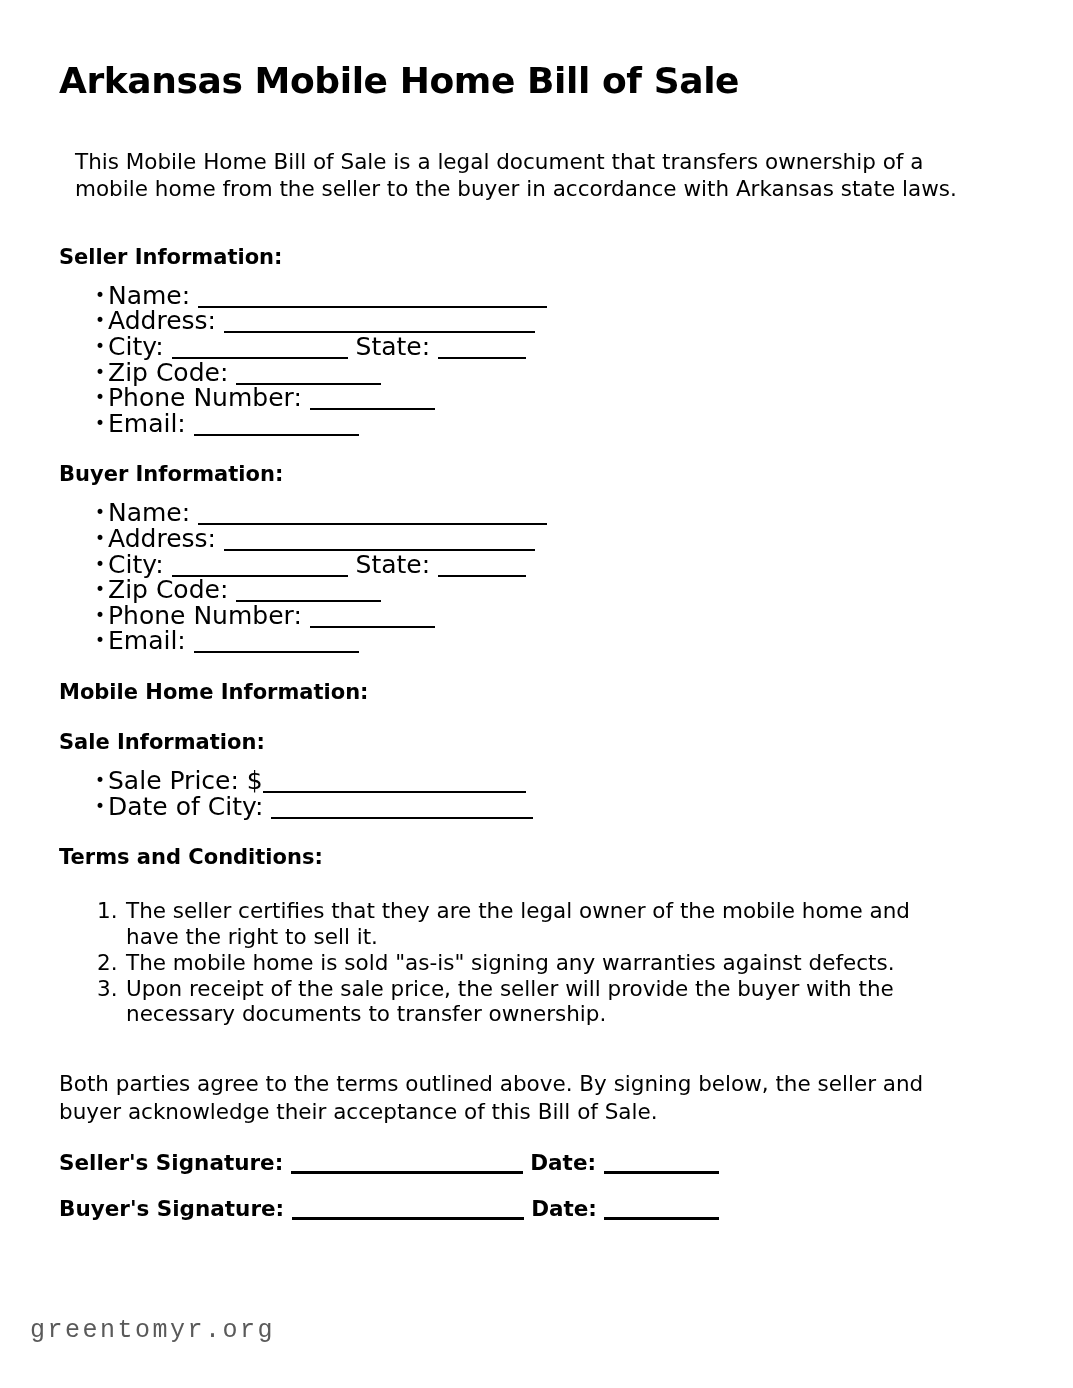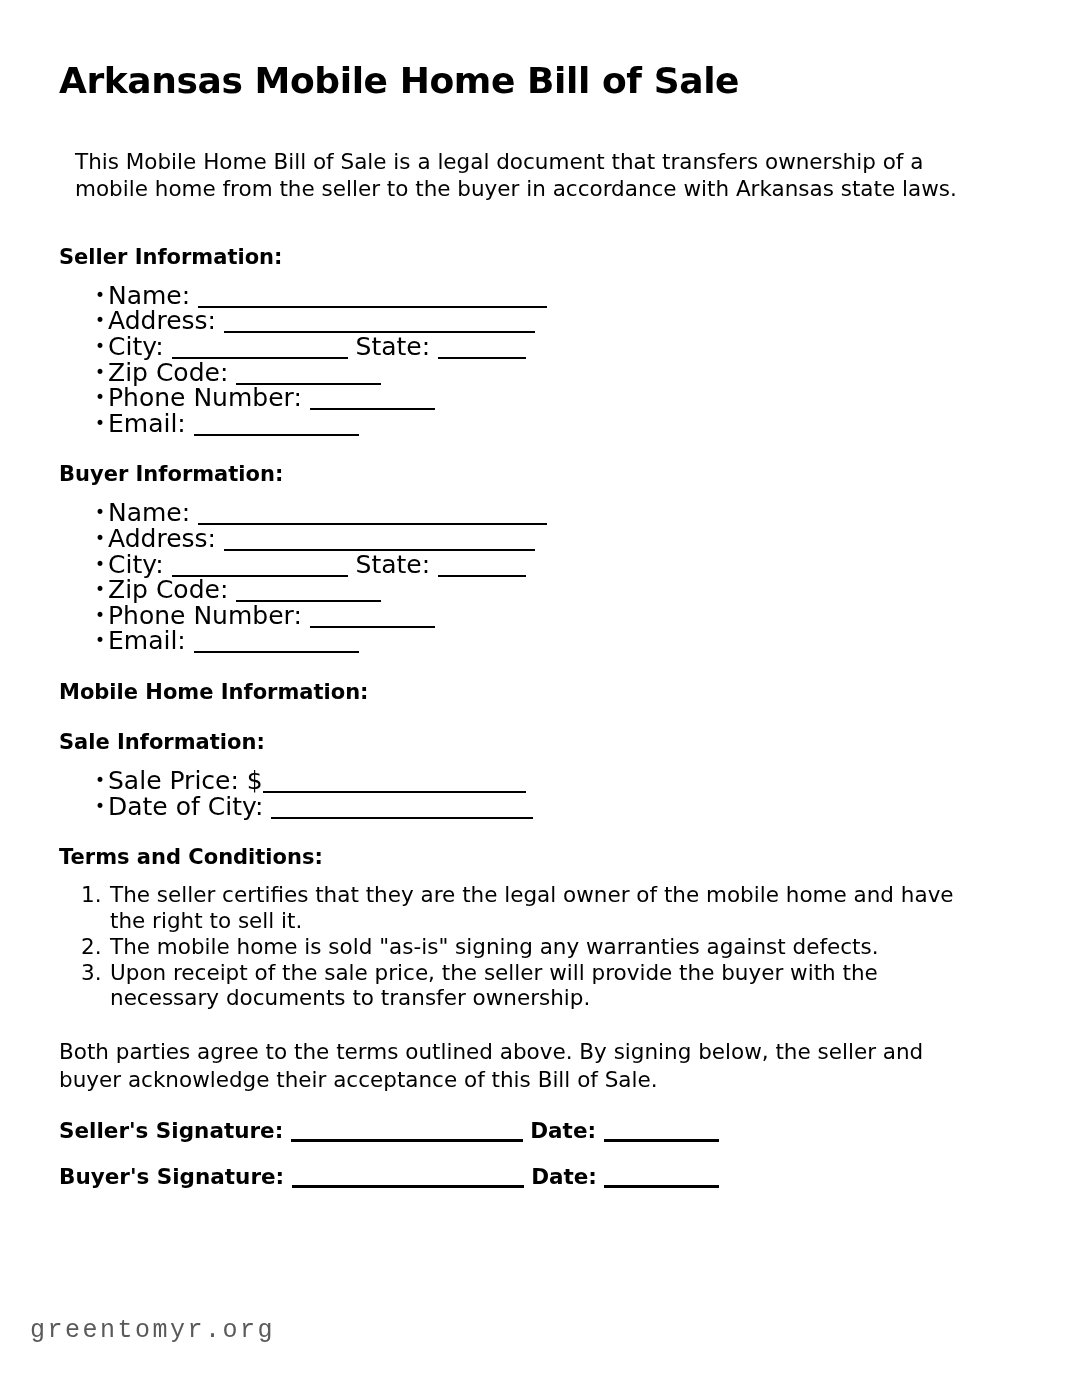--- a/index.html
+++ b/index.html
@@ -89,21 +89,21 @@
   .fill {
     display: inline-block;
     border-bottom: 2px solid #000;
     vertical-align: -4px;
     height: 16px;
   }
   .lbl { white-space: pre; }
 
   
   ol.terms {
-    margin: 0;
+    margin: 16px;
     padding: 0;
     padding-top: 13px;
     list-style: none;
     counter-reset: term;
   }
   ol.terms li {
     position: relative;
     counter-increment: term;
     font-size: 21.5px;
     line-height: 25.8px;

